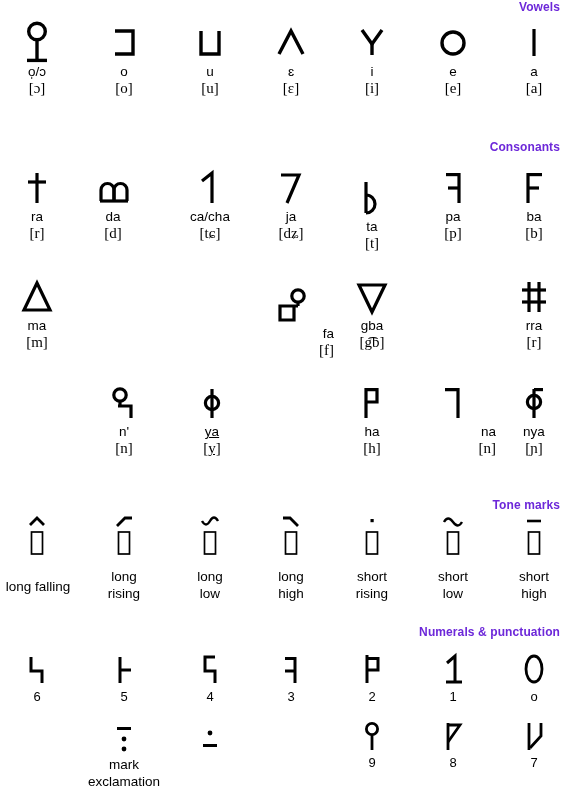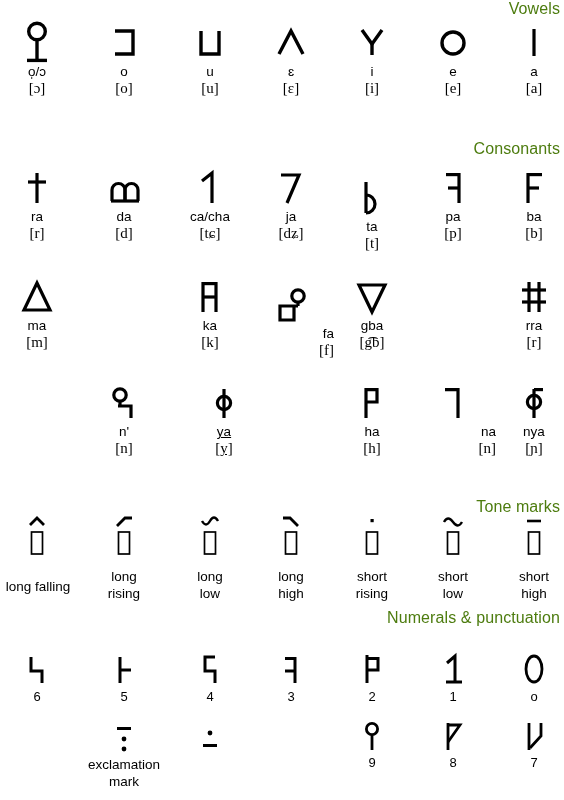--- a/index.html
+++ b/index.html
@@ -10,24 +10,24 @@
     color:#000000;
     position:relative;
     overflow:hidden;
     -webkit-font-smoothing:antialiased;
   }
   .sheet{position:relative;width:564px;height:800px;}
 
   .section-head{
     position:absolute;
     right:4px;
-    font-size:16px;
-    font-weight:normal;
+    font-size:12px;
+    font-weight:bold;
     letter-spacing:0.1px;
-    color:#4d7c0f;
+    color:#6d28d9;
     white-space:nowrap;
   }
 
   .cell{
     position:absolute;
     width:86px;
     text-align:center;
     transform:translateX(-43px);
   }
 
@@ -158,21 +158,21 @@
           <g stroke="#000" stroke-width="3.2">
             <line x1="13" y1="8" x2="13" y2="38"></line>
             <line x1="4" y1="17" x2="22" y2="17"></line>
           </g>
         </svg>
     </div>
     <div class="lat">ra</div>
     <div class="ipa">[r]</div>
   </div>
 
-  <div class="cell" style="left:124px;top:163px;">
+  <div class="cell" style="left:113px;top:163px;">
     <div class="glyph">
       <svg width="34" height="44" viewBox="0 0 34 44">
           <g fill="none" stroke="#000" stroke-width="3.2" stroke-linejoin="miter">
             <path d="M5,36 L5,25 A6.5,6.5 0 0 1 18,25 L18,36"></path>
             <path d="M18,36 L18,25 A6.5,6.5 0 0 1 31,25 L31,36"></path>
             <line x1="4" y1="36" x2="32" y2="36"></line>
           </g>
         </svg>
     </div>
     <div class="lat">da</div>
@@ -244,34 +244,20 @@
     <div class="glyph">
       <svg width="32" height="44" viewBox="0 0 32 44">
           <polygon points="16,9 29,36 3,36" fill="none" stroke="#000" stroke-width="3.2" stroke-linejoin="miter"></polygon>
         </svg>
     </div>
     <div class="lat">ma</div>
     <div class="ipa">[m]</div>
   </div>
 
 
-  <div class="cell" style="left:210px;top:272px;">
-    <div class="glyph">
-      <svg width="28" height="44" viewBox="0 0 28 44">
-          <g fill="none" stroke="#000" stroke-width="3.2" stroke-linejoin="miter">
-            <line x1="7" y1="8" x2="7" y2="38"></line>
-            <line x1="20" y1="8" x2="20" y2="38"></line>
-            <line x1="7" y1="9.6" x2="20" y2="9.6"></line>
-            <line x1="7" y1="23" x2="20" y2="23"></line>
-          </g>
-        </svg>
-    </div>
-    <div class="lat">ka</div>
-    <div class="ipa">[k]</div>
-  </div>
 
   <div class="cell" style="left:291px;top:280px;text-align:right;">
     <div class="glyph">
       <svg width="34" height="44" viewBox="0 0 34 44">
           <g fill="none" stroke="#000" stroke-width="3.2" stroke-linejoin="miter">
             <circle cx="24" cy="14" r="6.2"></circle>
             <line x1="24" y1="20" x2="24" y2="24"></line>
             <polyline points="24,24 6,24 6,38 20,38 20,24"></polyline>
           </g>
         </svg>
@@ -313,21 +299,21 @@
             <circle cx="11" cy="15" r="6.2"></circle>
             <line x1="11" y1="21" x2="11" y2="26"></line>
             <polyline points="9,26 22,26 22,38"></polyline>
           </g>
         </svg>
     </div>
     <div class="lat">n'</div>
     <div class="ipa">[n]</div>
   </div>
 
-  <div class="cell" style="left:224px;top:378px;text-decoration:underline;">
+  <div class="cell" style="left:212px;top:378px;text-decoration:underline;">
     <div class="glyph">
       <svg width="26" height="44" viewBox="0 0 26 44">
           <g fill="none" stroke="#000" stroke-width="3.2">
             <circle cx="13" cy="23" r="6.6"></circle>
             <line x1="13" y1="9" x2="13" y2="38"></line>
           </g>
         </svg>
     </div>
     <div class="lat">ya</div>
     <div class="ipa">[y]</div>
@@ -471,21 +457,21 @@
   </div>
   <div class="cell" style="left:453px;top:568px;">
     <div class="tonelabel">short</div>
     <div class="tonelabel">low</div>
   </div>
   <div class="cell" style="left:534px;top:568px;">
     <div class="tonelabel">short</div>
     <div class="tonelabel">high</div>
   </div>
 
-  <div class="section-head" style="top:609px;padding-left:16px;">Numerals &amp; punctuation</div>
+  <div class="section-head" style="top:625px;padding-left:16px;">Numerals &amp; punctuation</div>
 
   <div class="cell" style="left:37px;top:643px;">
     <div class="glyph">
       <svg width="26" height="40" viewBox="0 0 26 40">
           <polyline points="7,8 7,22 18,22 18,34" fill="none" stroke="#000" stroke-width="3.0" stroke-linejoin="miter"></polyline>
         </svg>
     </div>
     <div class="numlabel">6</div>
   </div>
 
@@ -559,22 +545,22 @@
   <div class="cell wide" style="left:124px;top:718px;">
     <div class="glyph" style="height:38px;">
       <svg width="22" height="36" viewBox="0 0 22 36">
           <g fill="#000" stroke="none">
             <rect x="4" y="7" width="14" height="3"></rect>
             <circle cx="11" cy="19" r="2.4"></circle>
             <circle cx="11" cy="29" r="2.4"></circle>
           </g>
         </svg>
     </div>
+    <div class="punclabel">mark</div>
     <div class="punclabel">exclamation</div>
-    <div class="punclabel">mark</div>
   </div>
 
   <div class="cell wide" style="left:210px;top:718px;">
     <div class="glyph" style="height:38px;">
       <svg width="22" height="36" viewBox="0 0 22 36">
           <g fill="#000" stroke="none">
             <circle cx="11" cy="13" r="2.4"></circle>
             <rect x="4" y="24" width="14" height="3"></rect>
           </g>
         </svg>

